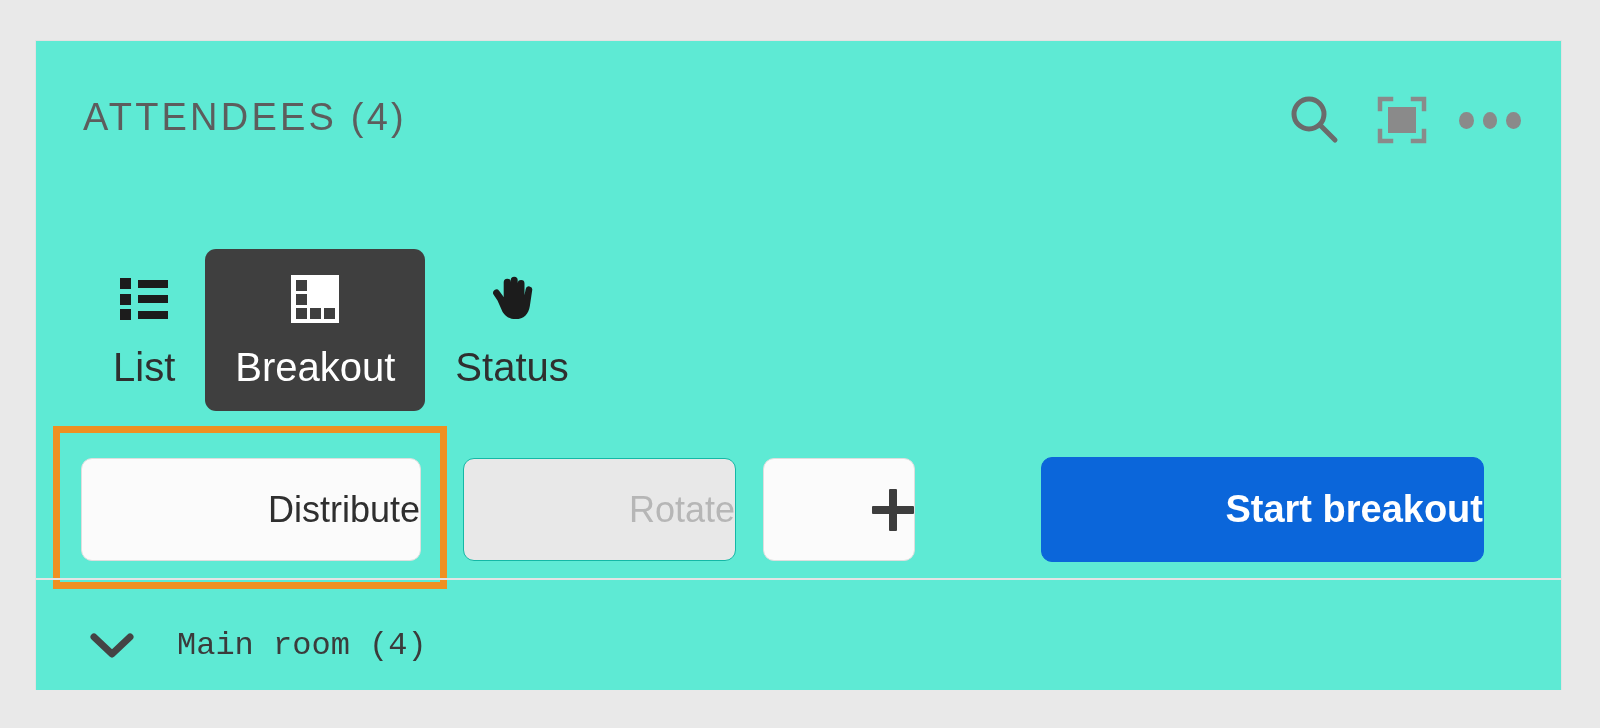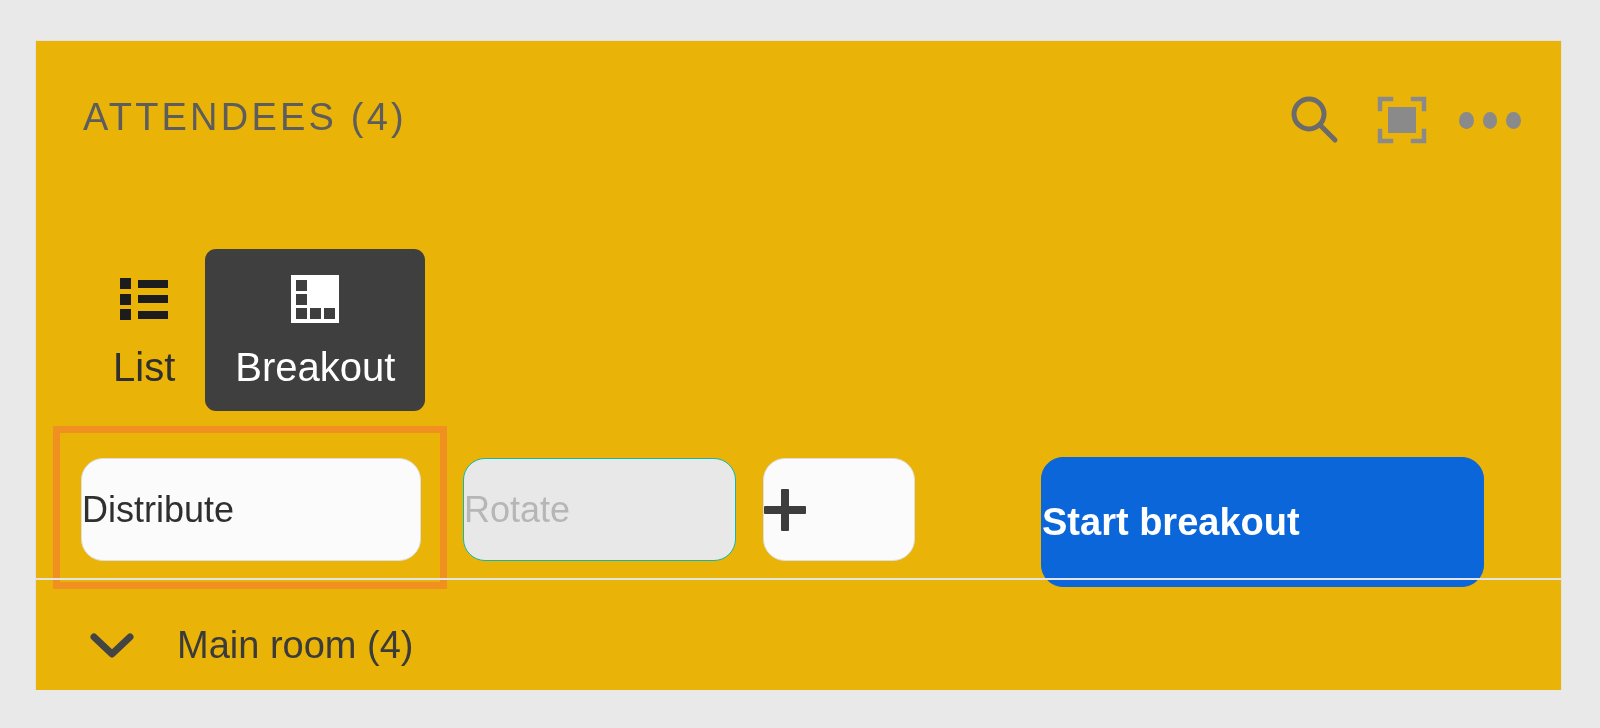--- a/index.html
+++ b/index.html
@@ -20,21 +20,21 @@
     height: 728px;
   }
 
   
   .panel {
     position: absolute;
     left: 35px;
     top: 40px;
     width: 1527px;
     height: 650px;
-    background: #eab308;
+    background: #5eead4;
     border: 1px solid #e2e2e2;
     border-bottom: none;
     box-sizing: border-box;
   }
 
   
   .panel-header {
     position: absolute;
     left: 0;
     top: 0;
@@ -187,23 +187,23 @@
     height: 163px;
     border: 7px solid #ef9021;
     box-sizing: border-box;
     pointer-events: none;
   }
 
   .btn {
     position: absolute;
     display: flex;
     align-items: center;
-    justify-content: flex-start;
-    box-sizing: border-box;
-    border-radius: 22px;
+    justify-content: flex-end;
+    box-sizing: border-box;
+    border-radius: 11px;
     font-size: 36px;
     cursor: pointer;
     white-space: nowrap;
   }
 
   .btn-distribute {
     left: 45px;
     top: 32px;
     width: 340px;
     height: 103px;
@@ -248,21 +248,21 @@
     left: 0; top: 17px; width: 42px; height: 8px;
   }
   .plus::after {
     top: 0; left: 17px; height: 42px; width: 8px;
   }
 
   .btn-start {
     left: 1005px;
     top: 31px;
     width: 443px;
-    height: 130px;
+    height: 105px;
     background: #0b66da;
     border: 1px solid #0b66da;
     color: #ffffff;
     font-weight: bold;
     font-size: 38px;
   }
 
   
   .divider {
     position: absolute;
@@ -279,24 +279,25 @@
     top: 560px;
     width: 100%;
     height: 88px;
     display: flex;
     align-items: center;
     padding-left: 52px;
     box-sizing: border-box;
     cursor: pointer;
   }
   .room-label {
-    font-size: 38px;
+    font-size: 32px;
     color: #3b3b3b;
     margin-left: 41px;
     white-space: nowrap;
+    font-family: Liberation Mono, monospace;
   }
   .chev {
     display: inline-flex;
     width: 48px;
     height: 34px;
     align-items: center;
     justify-content: center;
     flex: none;
   }
 </style>
@@ -366,20 +367,28 @@
             <b class="g1"></b>
               <b class="g2"></b>
               <b class="g3"></b>
               <b class="g4"></b>
               <b class="g5"></b>
           </span>
         </span>
         <span class="tab-label">Breakout</span>
       </div>
 
+      <div class="tab">
+        <span class="tab-icon">
+          <svg width="52" height="52" viewBox="0 0 52 52" aria-hidden="true">
+            <path d="M11.5 27.5 L7.5 21.5 a3.4 3.4 0 0 1 5.6 -3.8 l4.6 6.4 V9.2 a3.5 3.5 0 0 1 7 0 v12.3 V7.2 a3.5 3.5 0 0 1 7 0 v14.3 V10.4 a3.4 3.4 0 0 1 6.8 0 v11.9 l1.2 -6.2 a3.3 3.3 0 0 1 6.5 1.2 l-2.3 15.4 c-1.3 8.6 -6.2 13.4 -14.2 13.4 c-6.1 0 -10.2 -2.6 -13.1 -7.2 z" fill="#1c1c1c"></path>
+          </svg>
+        </span>
+        <span class="tab-label">Status</span>
+      </div>
 
     </div>
 
     <div class="actions-row">
 
       <div class="btn btn-distribute">
         <span>Distribute</span>
       </div>
 
       <div class="btn btn-rotate">

